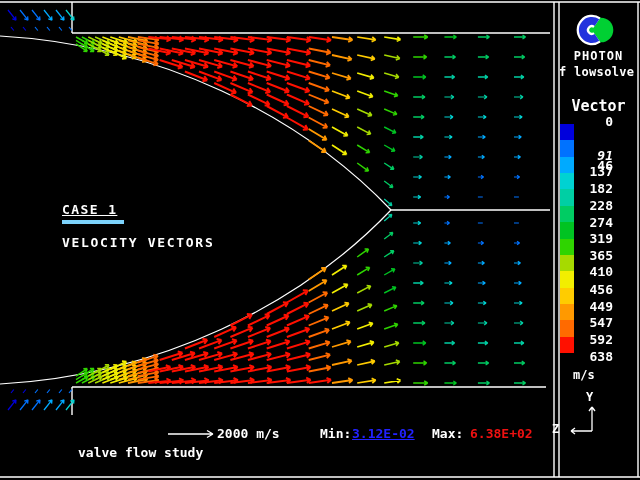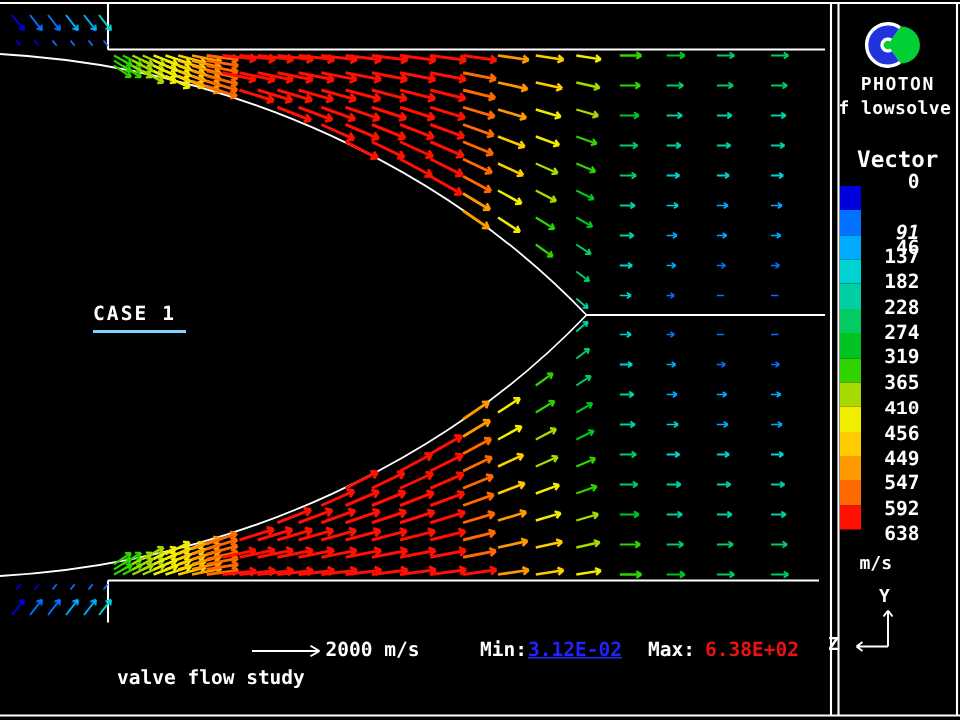--- a/index.html
+++ b/index.html
@@ -1,21 +1,21 @@
 <!DOCTYPE html>
 <html><head>
 <meta charset="utf-8">
 <style>
   html,body{margin:0;padding:0;background:#222;}
   .screen{position:relative;width:640px;height:480px;background:#000;overflow:hidden;
           font-family:"DejaVu Sans Mono",monospace;font-weight:bold;color:#fff;}
   .abs{position:absolute;line-height:1;white-space:pre;}
   #plot-svg{position:absolute;left:0;top:0;}
   .case-label{left:62px;top:203px;font-size:13px;letter-spacing:1.4px;}
-  .case-label span{border-bottom:2px solid #7dd3fc;padding:0 7px 3px 0;}
+  .case-label span{border-bottom:4px solid #7dd3fc;padding:0 7px 3px 0;text-decoration:underline;}
   .plot-title{left:62px;top:236px;font-size:13px;letter-spacing:1.7px;}
   .footer{left:78px;top:446px;font-size:13px;}
   .scale-label{left:217px;top:427px;font-size:13px;}
   .min-label{left:320px;top:427px;font-size:13px;}
   .min-value{left:352px;top:427px;font-size:13px;color:#2222ff;text-decoration:underline;}
   .max-label{left:432px;top:427px;font-size:13px;}
   .max-value{left:470px;top:427px;font-size:13px;color:#ee1111;}
   .panel{position:absolute;left:559px;top:2px;width:79px;height:475px;}
   .panel .logo{position:absolute;left:17px;top:10px;}
   .app-name{left:0;top:48px;width:79px;text-align:center;font-size:12px;letter-spacing:1px;}
@@ -392,20 +392,21 @@
         <path d="M69.0,393.0 L71.8,389.5" stroke="#0072ff" stroke-width="1.2" fill="none"></path>
       </g>
     <g id="annotation-layer">
         <path d="M168,434 L213,434 M213,434 l-6,-3.5 M213,434 l-6,3.5" stroke="#ffffff" stroke-width="1.3" fill="none"></path>
         <path d="M592,431 L592,407 M592,407 l-3,4 M592,407 l3,4" stroke="#ffffff" stroke-width="1.3" fill="none"></path>
         <path d="M592,431 L571,431 M571,431 l4,-3 M571,431 l4,3" stroke="#ffffff" stroke-width="1.3" fill="none"></path>
       </g>
   </svg>
 
   <div class="abs case-label"><span>CASE 1</span></div>
+  <div class="abs plot-title">VELOCITY VECTORS</div>
   <div class="abs footer">valve flow study</div>
   <div class="abs scale-label">2000 m/s</div>
   <div class="abs min-label">Min:</div>
   <div class="abs min-value">3.12E-02</div>
   <div class="abs max-label">Max:</div>
   <div class="abs max-value">6.38E+02</div>
 
   <div class="panel">
     <svg class="logo" width="42" height="40">
       <circle id="logo-green" cx="25" cy="18" r="12.3" fill="#00d033"></circle>

